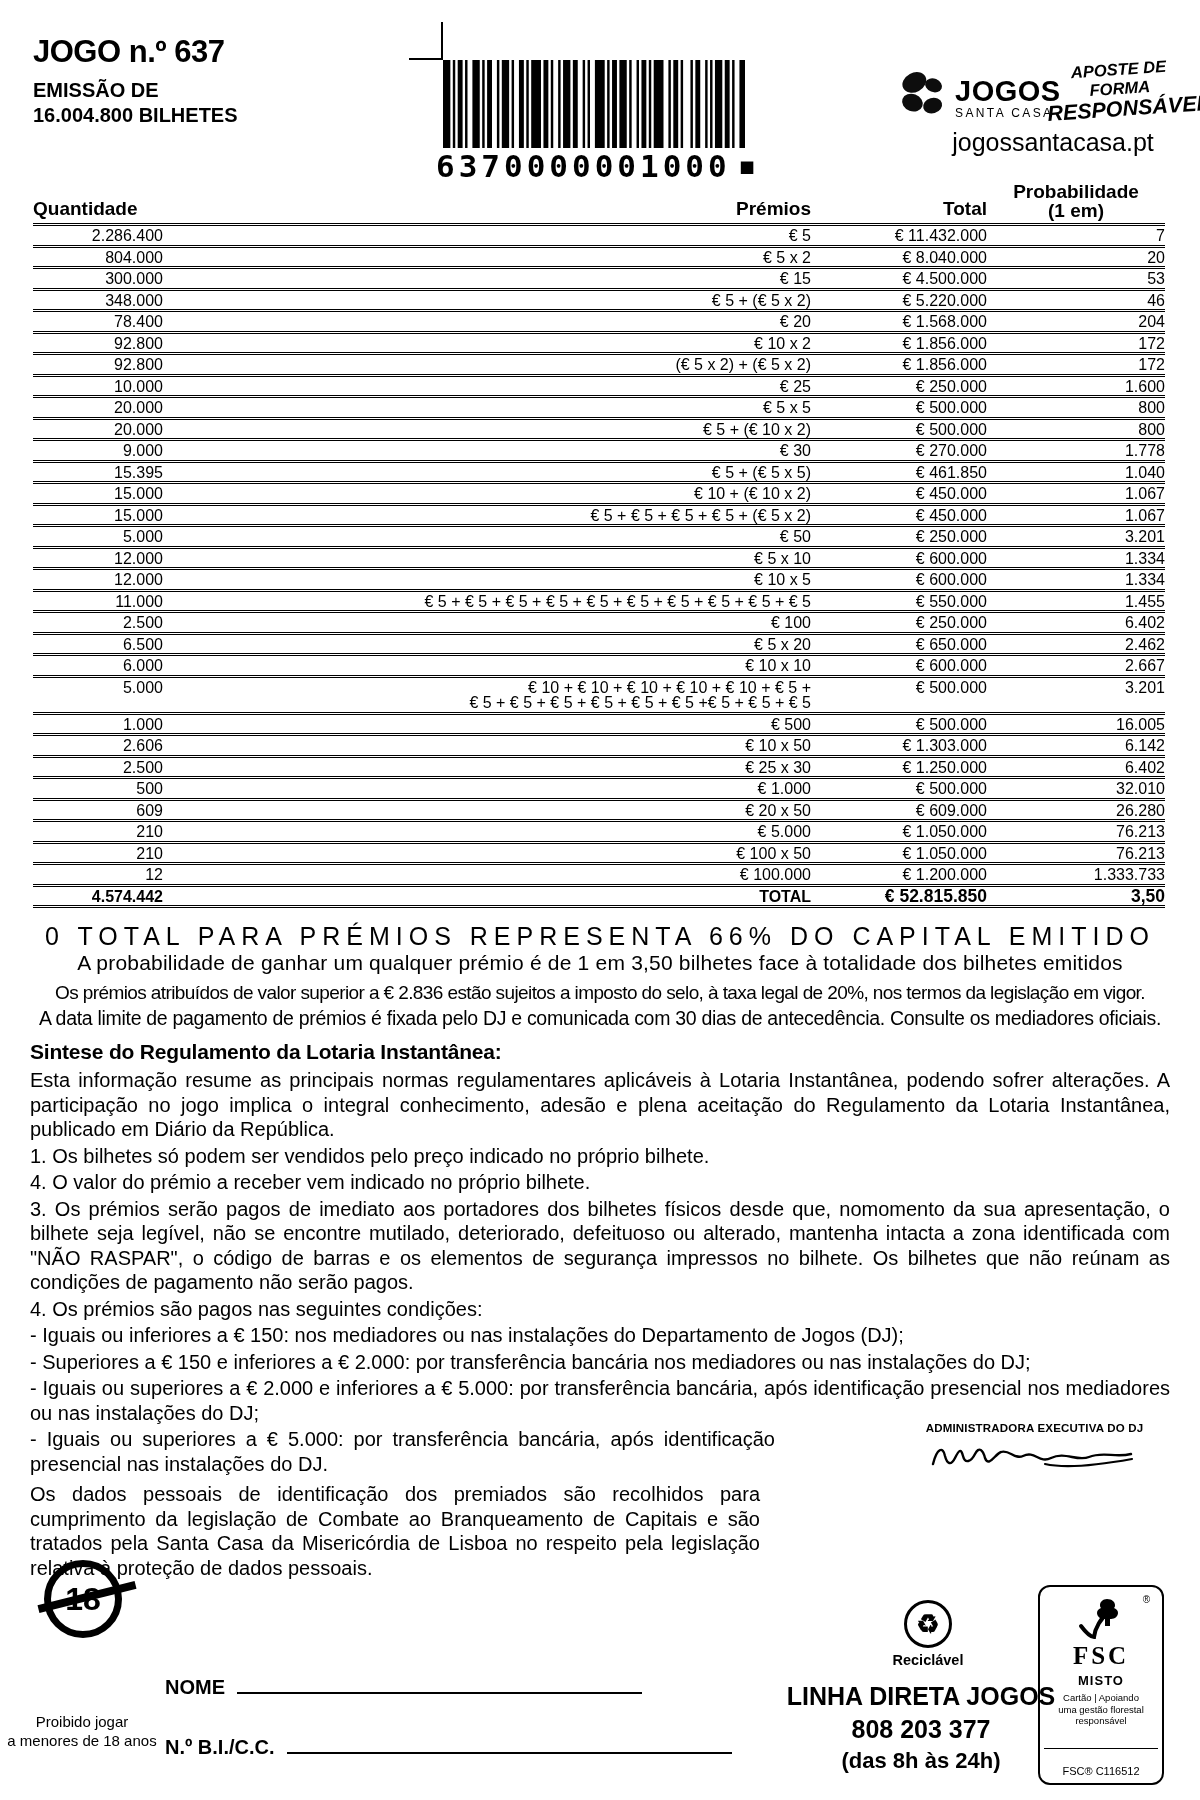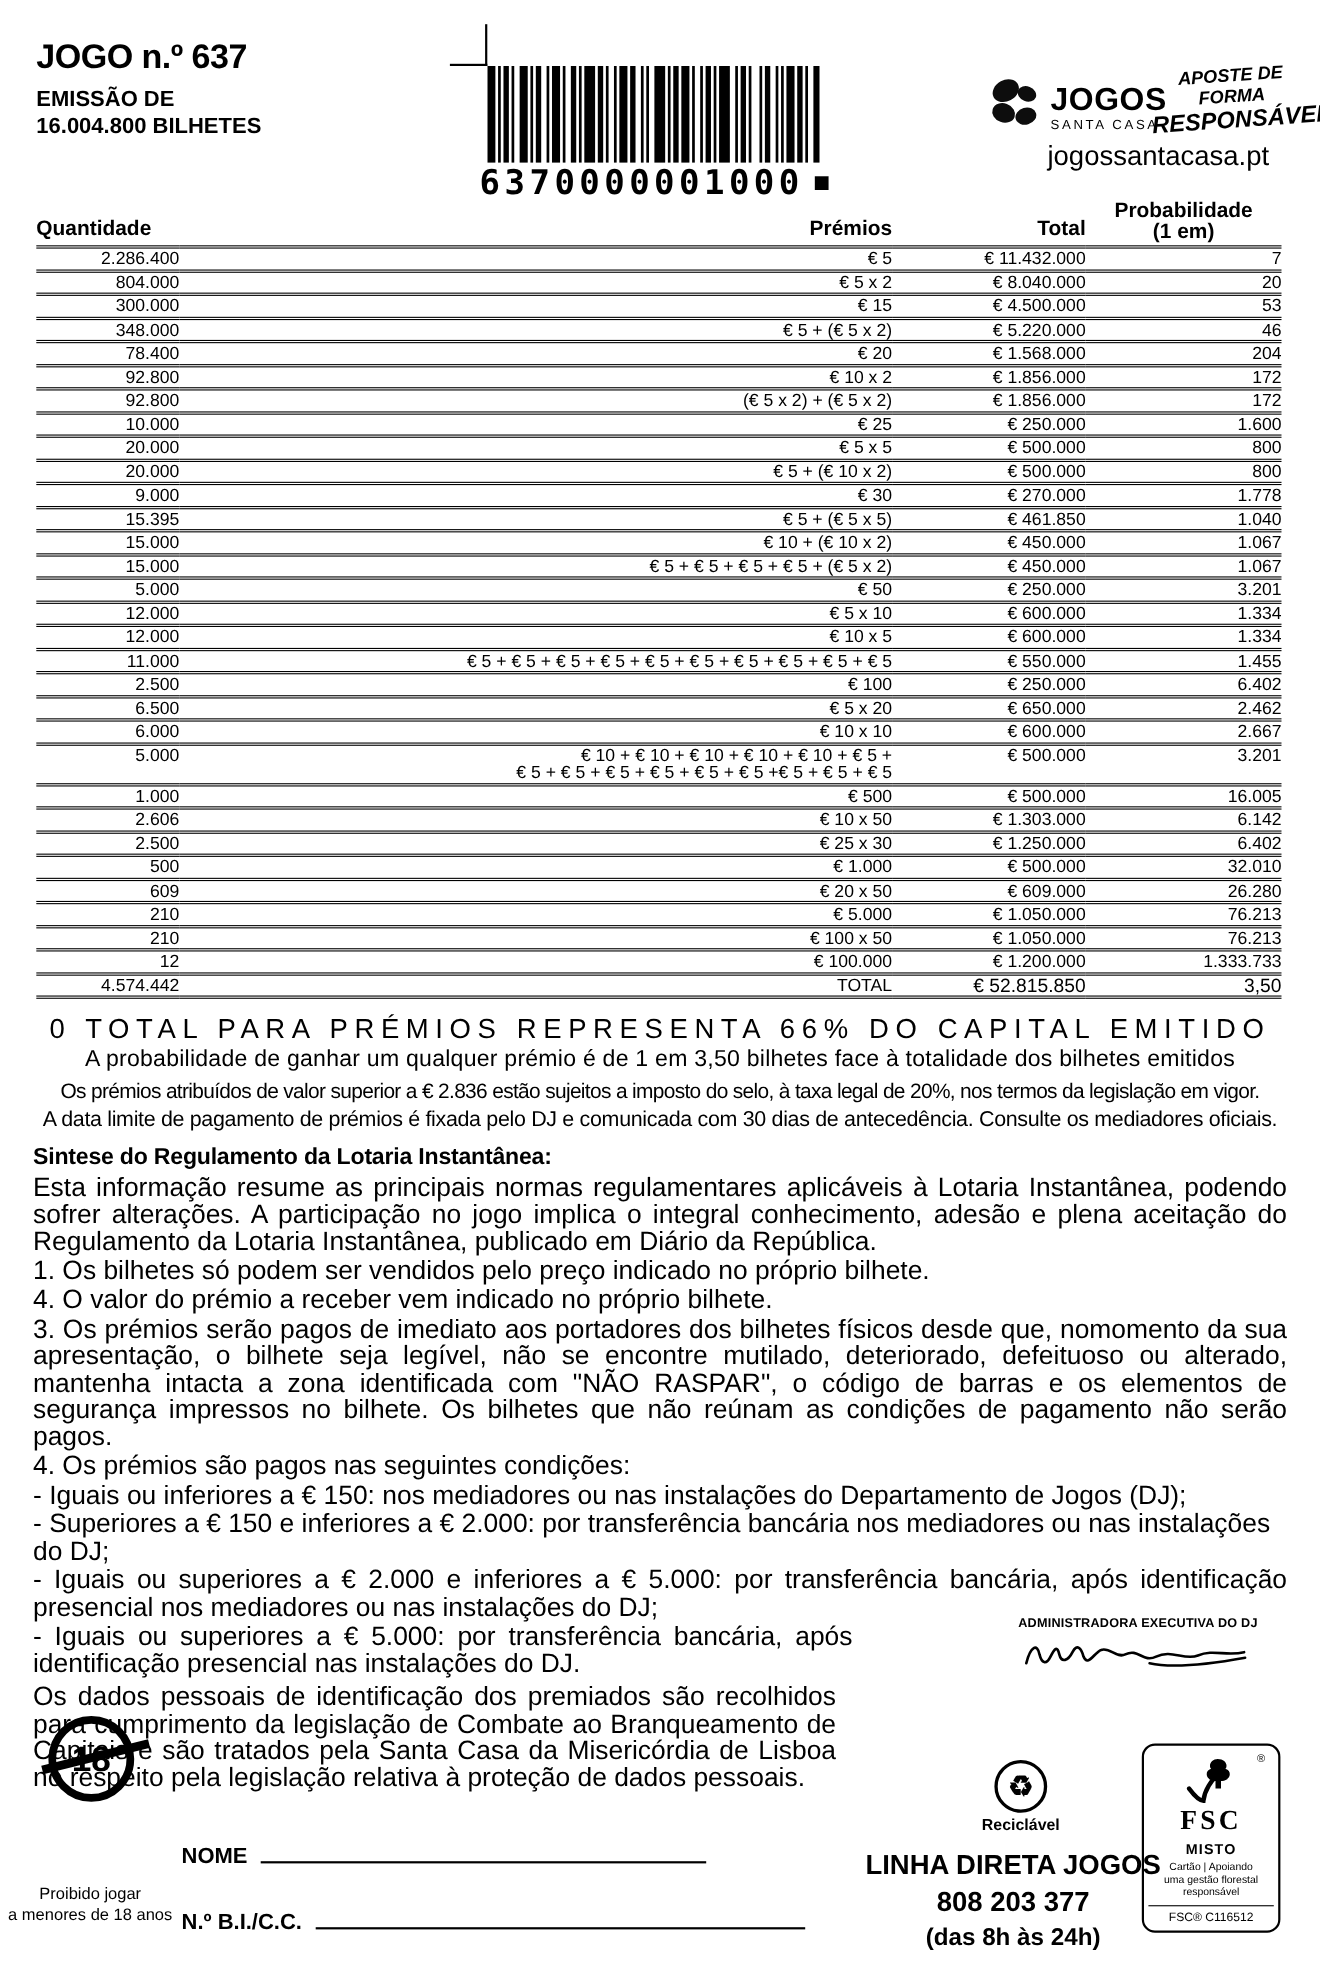--- a/index.html
+++ b/index.html
@@ -34,53 +34,53 @@
   th.qty{text-align:left;}
   th.prize{text-align:right;}
   th.total{text-align:right;padding-right:14px;}
   th.prob{text-align:center;font-size:18px;line-height:19px;}
   table.prizes td{font-size:16px;line-height:15.5px;padding:2px 0 1px;border-bottom:3px double #000;
                   vertical-align:top;}
   td.qty{text-align:right;padding-right:4px;}
   td.prize{text-align:right;}
   td.total{text-align:right;padding-right:14px;}
   td.prob{text-align:right;padding-right:10px;}
-  tfoot td{font-weight:normal;font-size:17.5px;border-bottom:3px solid #000;padding:4px 0 3px;margin-top:32px;}
+  tfoot td{font-weight:bold;font-size:17.5px;border-bottom:3px solid #000;padding:4px 0 3px;margin-top:32px;}
   tfoot td.total,tfoot td.prob{font-size:17.5px;}
 
   
   .notes{text-align:center;margin-top:14px;}
   .capital{font-size:25px;letter-spacing:6px;}
   .prob-note{font-size:21px;letter-spacing:0.2px;}
   .tax-note{font-size:19px;margin-top:7px;letter-spacing:-0.6px;}
   .deadline-note{font-size:19.5px;margin-top:3px;letter-spacing:-0.3px;}
 
   
   .reg{margin:10px 30px 0;position:relative;}
   .reg h2{font-size:21px;margin:2px 0 4px;letter-spacing:-0.2px;}
-  .reg p{margin:2px 0;font-size:24px;line-height:24.5px;}
+  .reg p{margin:2px 0;font-size:20px;line-height:24.5px;}
   .just{text-align:justify;}
   .cond4{max-width:745px;}
   .dataprot{max-width:730px;margin-top:6px !important;}
   .sig{position:absolute;right:18px;bottom:98px;width:235px;text-align:center;}
   .sig-title{font-size:11.5px;font-weight:bold;letter-spacing:0.2px;}
 
   
   .recycle{position:absolute;left:882px;top:1600px;width:92px;text-align:center;}
   .recycle-circle{width:42px;height:42px;margin:0 auto;border:3px solid #000;border-radius:50%;
                   font-size:26px;line-height:42px;font-weight:bold;}
   .recycle-label{font-size:14.5px;font-weight:bold;margin-top:4px;}
   .fsc{position:absolute;left:1038px;top:1585px;width:126px;border:2.5px solid #000;border-radius:12px;
        text-align:center;padding:8px 4px 6px;box-sizing:border-box;background:#fff;}
   .fsc-reg{position:absolute;top:7px;right:12px;font-size:10px;}
   .fsc-tree{display:block;margin:0 auto;}
   .fsc-acronym{font-family:"Liberation Serif",serif;font-weight:bold;font-size:25px;letter-spacing:3px;margin-top:1px;}
   .fsc-type{font-size:13px;font-weight:bold;letter-spacing:1px;margin-top:3px;}
   .fsc-desc{font-size:9.5px;line-height:11.5px;margin-top:4px;}
-  .fsc-code{font-size:11px;margin-top:5px;padding-top:4px;border-top:1.5px solid #000;}
+  .fsc-code{font-size:11px;margin-top:21px;padding-top:16px;border-top:1.5px solid #000;}
   .age-badge{position:absolute;left:44px;top:1560px;width:64px;height:64px;border:7px solid #000;border-radius:50%;text-decoration:underline;}
   .age-badge .n{position:absolute;inset:0;display:flex;align-items:center;justify-content:center;
                 font-size:32px;font-weight:bold;}
   .age-badge .bar{position:absolute;left:-14px;top:26px;width:100px;height:8px;background:#000;
                   transform:rotate(-14deg);}
   .age-caption{position:absolute;left:6px;top:1712px;width:152px;text-align:center;font-size:15px;line-height:19px;}
   .nome-row{position:absolute;left:165px;top:1676px;}
   .bi-row{position:absolute;left:165px;top:1736px;}
   .lbl{font-weight:bold;font-size:20px;}
   .fill-line{display:inline-block;border-bottom:2px solid #000;height:16px;}

